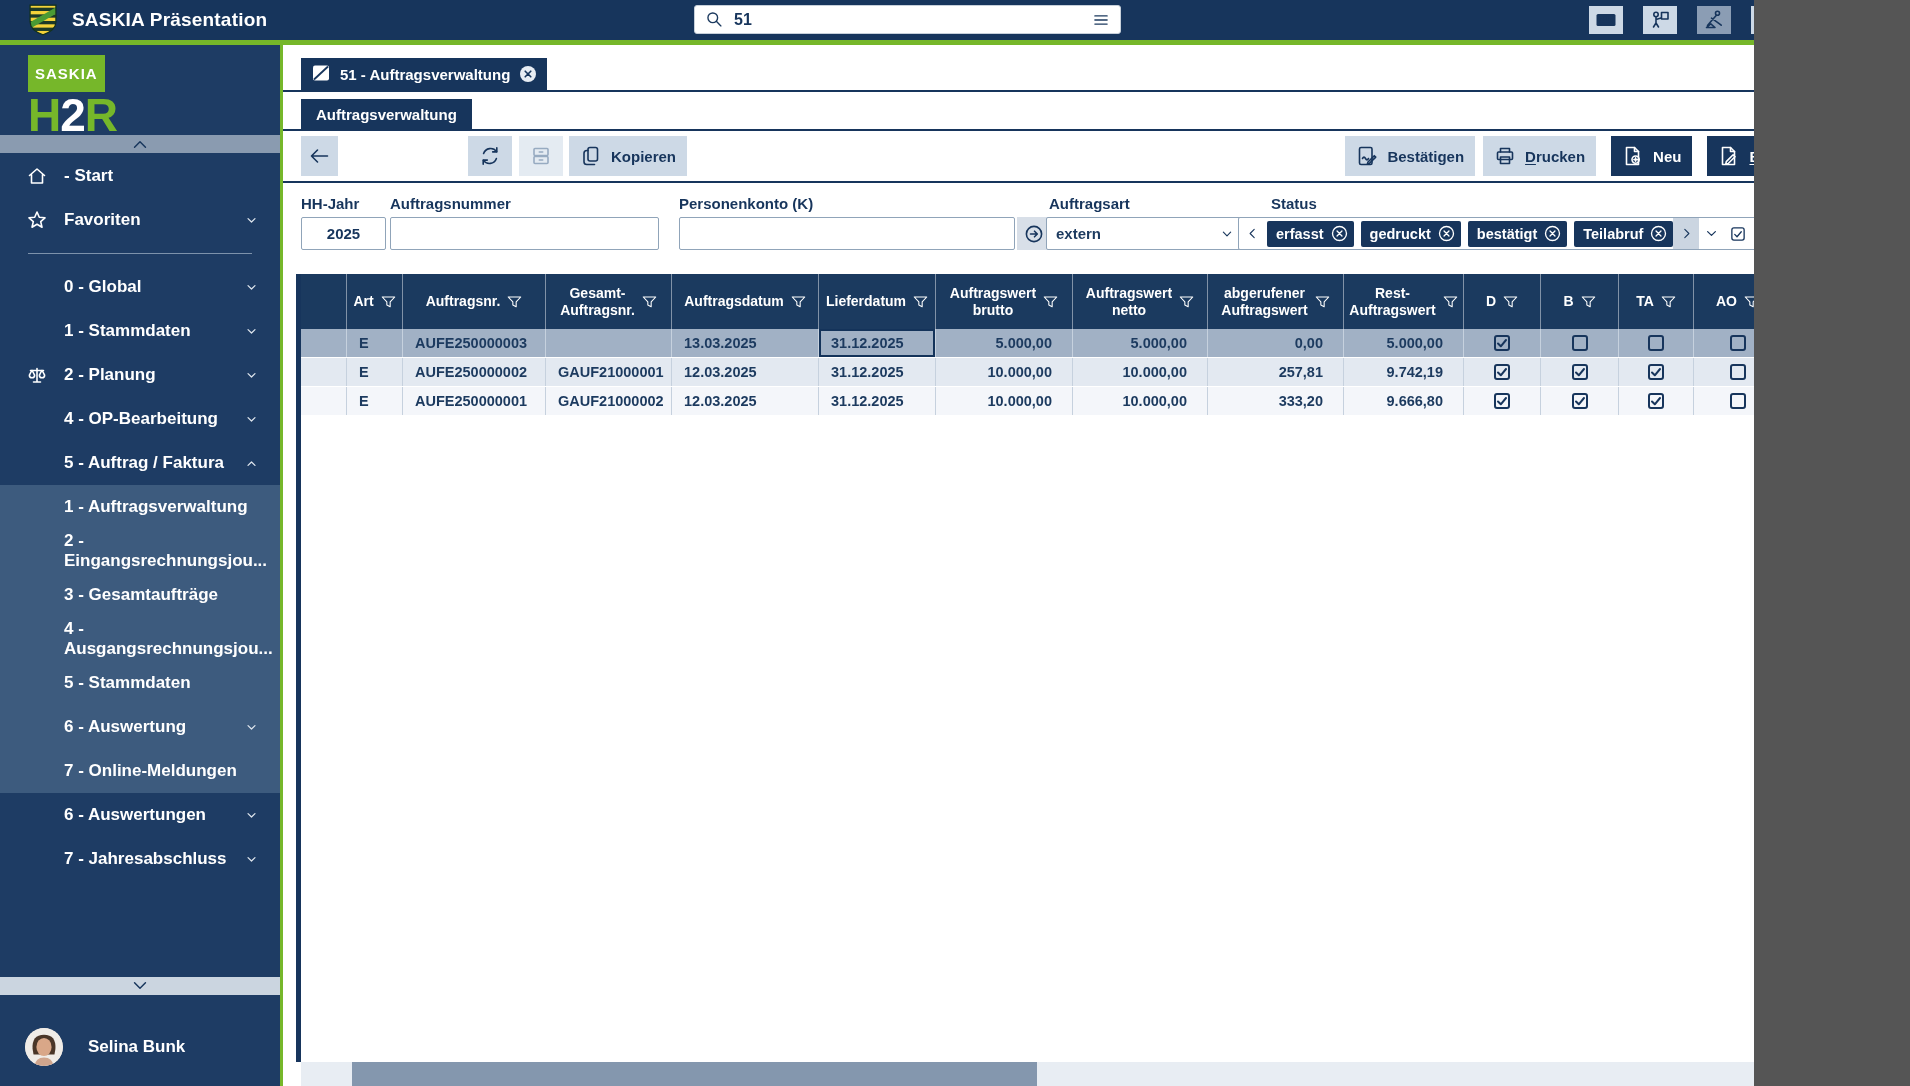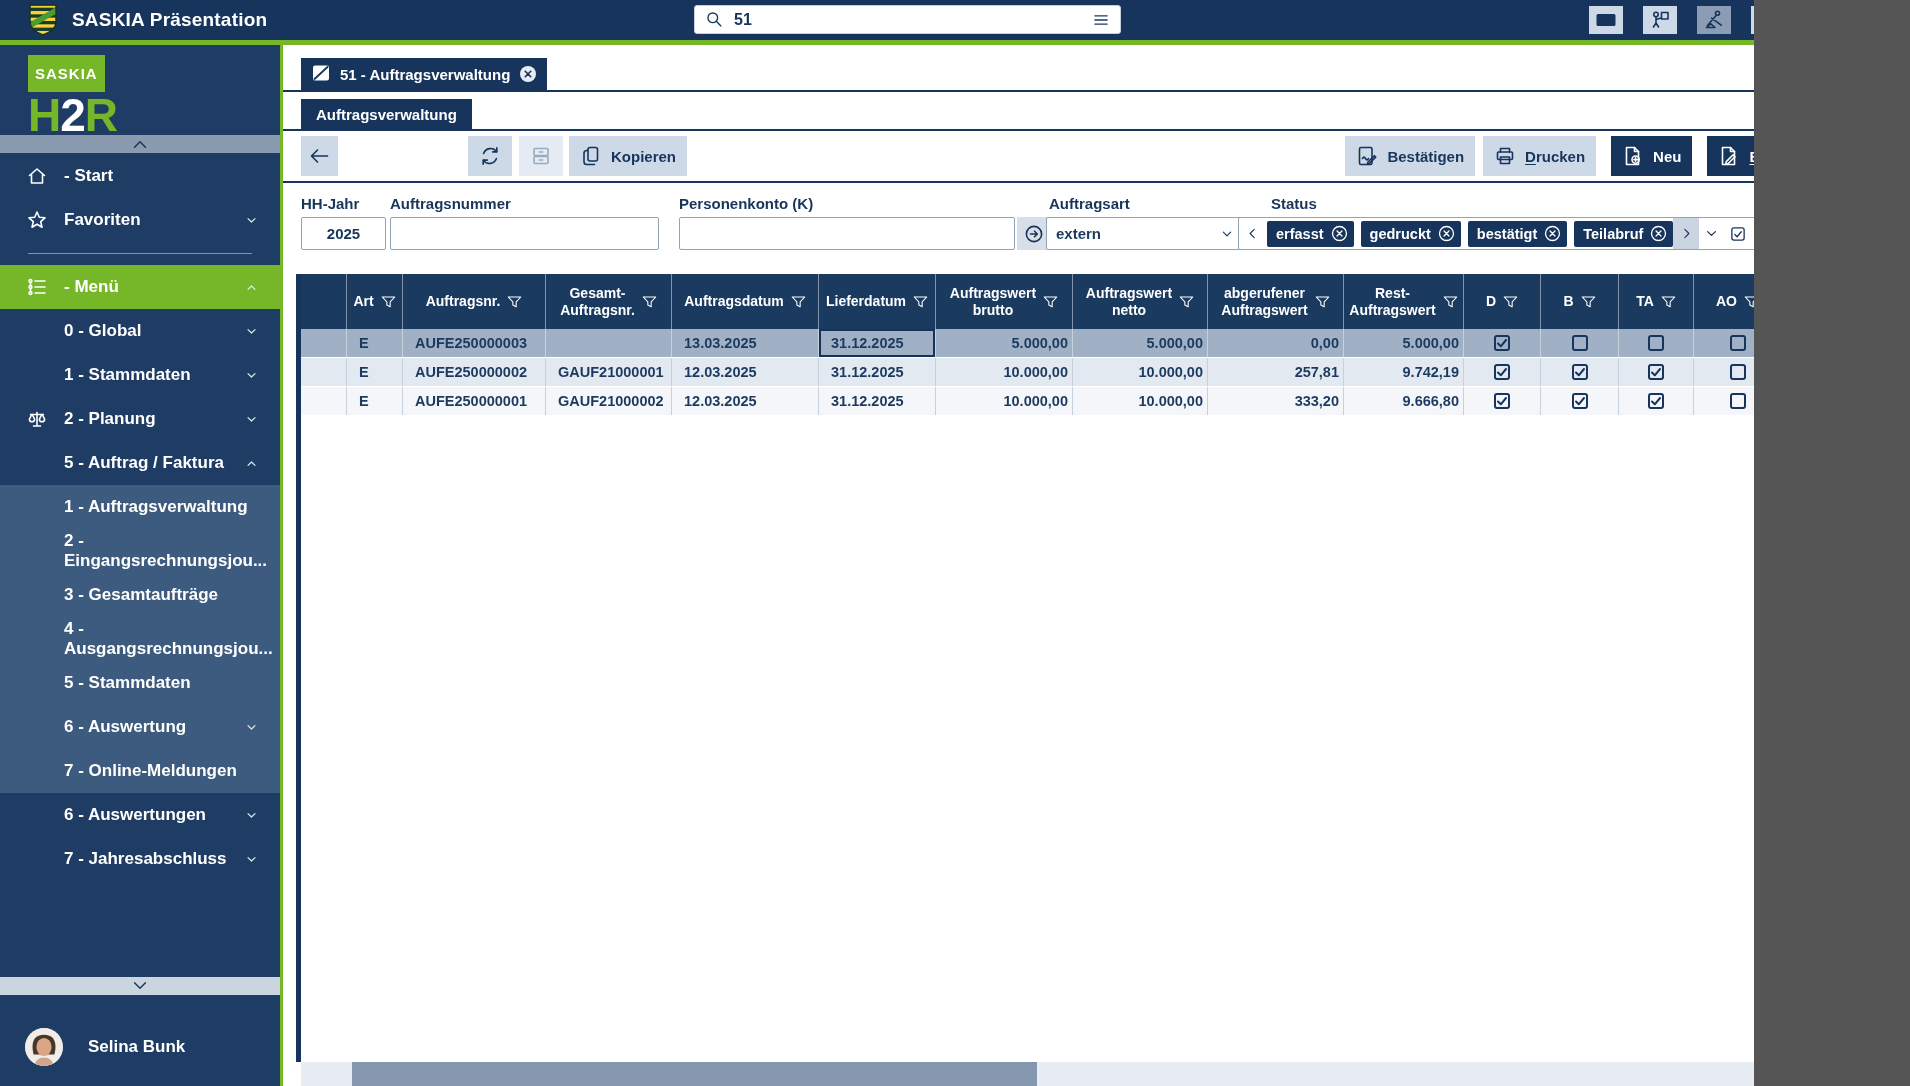--- a/index.html
+++ b/index.html
@@ -91,21 +91,21 @@
            white-space:pre-line;text-align:center;line-height:1.2;cursor:pointer;}
   .g-hcell:last-child{border-right:none;}
   .g-row{display:flex;height:28px;border-bottom:1px solid #fff;cursor:pointer;}
   .g-row.sel{background:#A1B1C5;}
   .g-row.alt1{background:#E3E9F1;}
   .g-row.alt2{background:#F4F6FA;}
   .g-cell{display:flex;align-items:center;font-size:14.5px;font-weight:600;color:#1C3A5F;
           border-right:1px solid #C6D1DE;box-sizing:border-box;overflow:hidden;}
   .g-cell:last-child{border-right:none;}
   .g-cell.al{padding-left:12px;justify-content:flex-start;}
-  .g-cell.ar{padding-right:4px;justify-content:flex-end;}
+  .g-cell.ar{padding-right:20px;justify-content:flex-end;}
   .g-cell.ac{justify-content:center;}
   .g-cell.focused{box-shadow:inset 0 0 0 2px #14335A;}
   .cb{width:16px;height:16px;border:2px solid #17355C;border-radius:3px;display:flex;align-items:center;
       justify-content:center;box-sizing:border-box;background:transparent;}
   .left-rail{position:absolute;left:13px;top:229px;width:5px;height:788px;background:#17355C;}
   .hscroll{position:absolute;left:18px;top:1017px;width:1593px;height:24px;background:#E8EDF3;}
   .hthumb{position:absolute;left:51px;top:0;width:685px;height:24px;background:#8497AE;cursor:grab;}
   
   .ic{display:block;}
   .ic path,.ic circle,.ic rect,.ic line,.ic polyline{stroke:currentColor;fill:none;
@@ -248,36 +248,20 @@
           <span>Favoriten</span>
           <span class="chev">
             <svg class="ic" width="17" height="17" viewBox="0 0 22 22">
               <path d="M6.5 8.5l4.5 4.5 4.5-4.5"></path>
             </svg>
           </span>
         </div>
         <div class="mi-divider">
           <div></div>
         </div>
-        <div class="mi active">
-          <span class="mi-ic">
-            <svg class="ic" width="22" height="22" viewBox="0 0 22 22">
-              <circle cx="4.5" cy="5" r="1.4"></circle>
-              <circle cx="4.5" cy="11" r="1.4"></circle>
-              <circle cx="4.5" cy="17" r="1.4"></circle>
-              <path d="M9 5h10M9 11h10M9 17h10M4.5 6.6v2.8M4.5 12.6v2.8"></path>
-            </svg>
-          </span>
-          <span>- Menü</span>
-          <span class="chev">
-            <svg class="ic" width="17" height="17" viewBox="0 0 22 22">
-              <path d="M6.5 13.5L11 9l4.5 4.5"></path>
-            </svg>
-          </span>
-        </div>
         <div class="mi">
           <span>0 - Global</span>
           <span class="chev">
             <svg class="ic" width="17" height="17" viewBox="0 0 22 22">
               <path d="M6.5 8.5l4.5 4.5 4.5-4.5"></path>
             </svg>
           </span>
         </div>
         <div class="mi">
           <span>1 - Stammdaten</span>
@@ -288,20 +272,28 @@
           </span>
         </div>
         <div class="mi">
           <span class="mi-ic">
             <svg class="ic" width="22" height="22" viewBox="0 0 22 22">
               <path d="M11 4.5V18M7.5 18h7M4.5 6.5h13"></path>
               <path d="M5.8 6.5L3.4 11.2a2.6 2.6 0 0 0 5.2 0L6.2 6.5M15.8 6.5l-2.4 4.7a2.6 2.6 0 0 0 5.2 0l-2.4-4.7"></path>
             </svg>
           </span>
           <span>2 - Planung</span>
+          <span class="chev">
+            <svg class="ic" width="17" height="17" viewBox="0 0 22 22">
+              <path d="M6.5 8.5l4.5 4.5 4.5-4.5"></path>
+            </svg>
+          </span>
+        </div>
+        <div class="mi">
+          <span>4 - OP-Bearbeitung</span>
           <span class="chev">
             <svg class="ic" width="17" height="17" viewBox="0 0 22 22">
               <path d="M6.5 8.5l4.5 4.5 4.5-4.5"></path>
             </svg>
           </span>
         </div>
         <div class="mi">
           <span>5 - Auftrag / Faktura</span>
           <span class="chev">
             <svg class="ic" width="17" height="17" viewBox="0 0 22 22">

